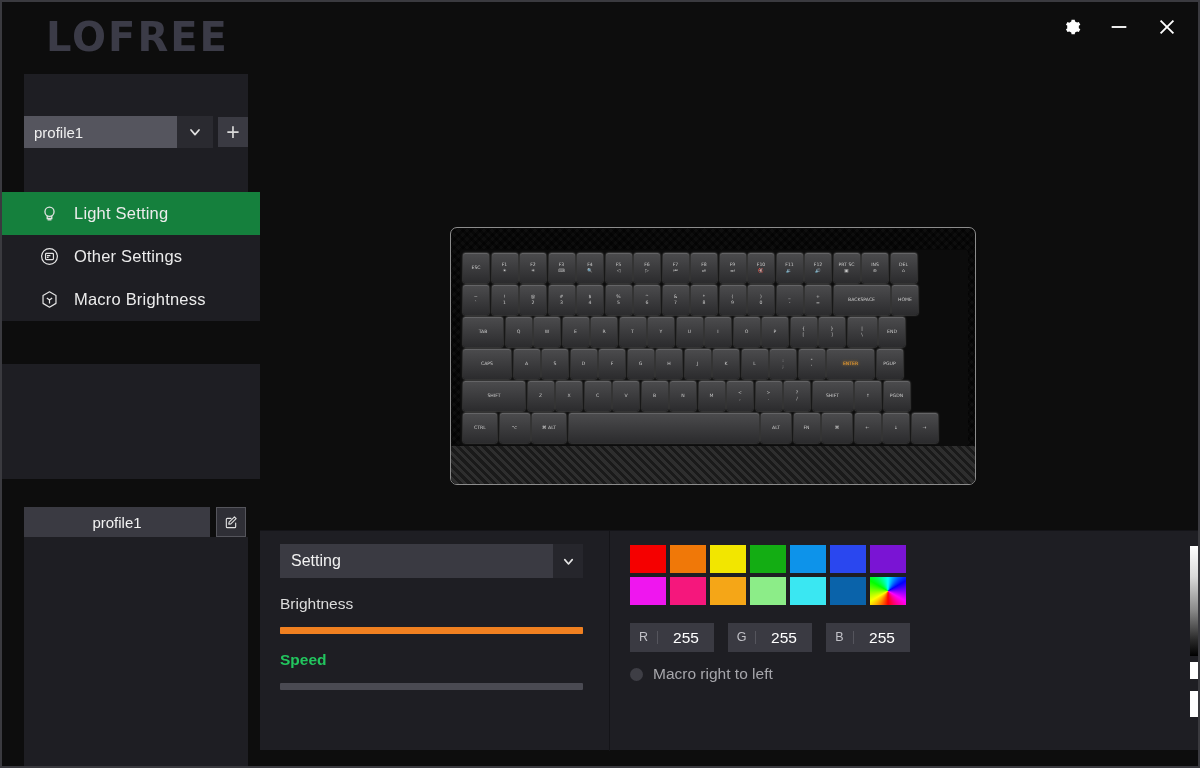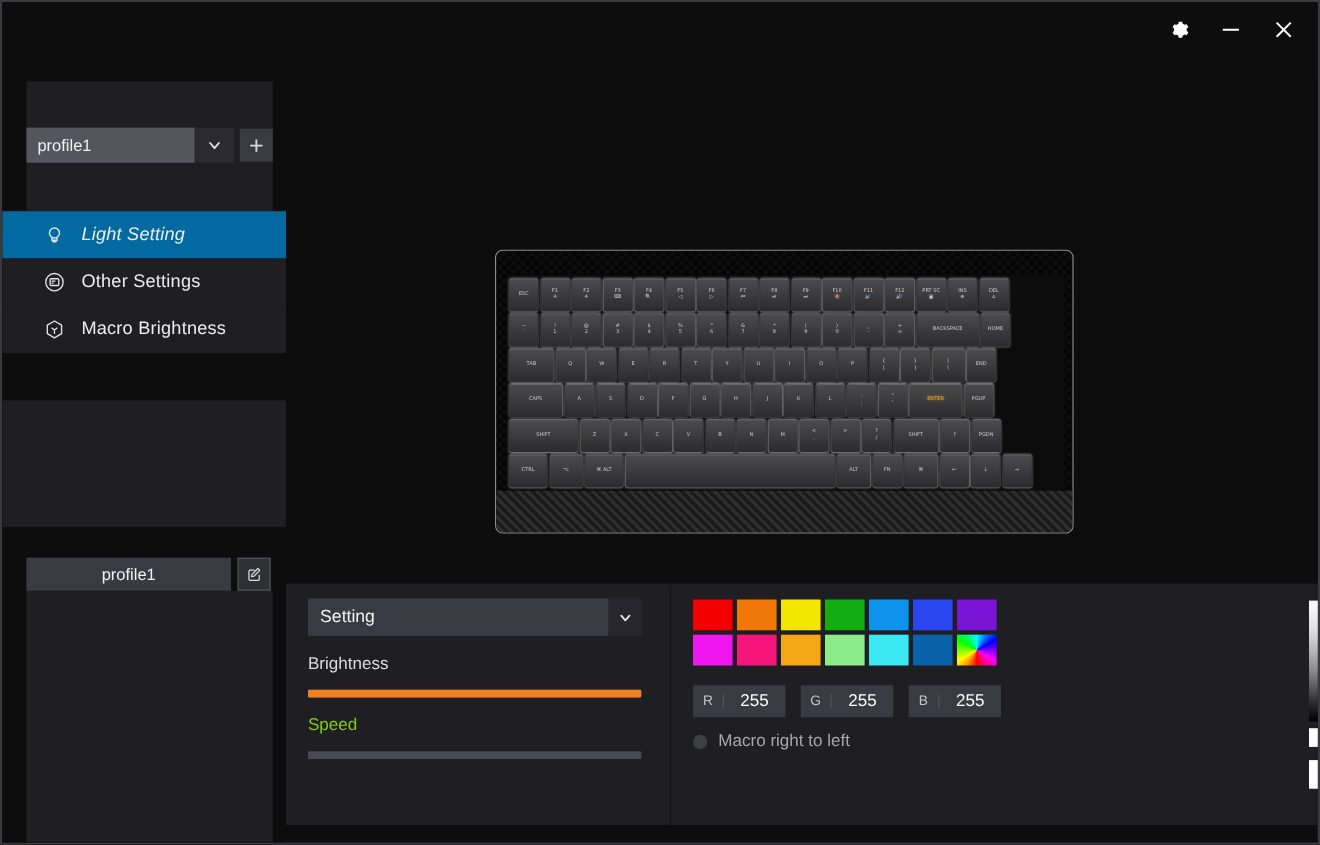--- a/index.html
+++ b/index.html
@@ -85,21 +85,21 @@
     width:258px;
   }
   .navitem{
     position:relative;
     height:43px;
     display:flex; align-items:center;
     padding-left:34px;
     background:#1e1e23;
     cursor:pointer;
   }
-  .navitem.active{ background:#0369a1;font-style:italic; }
+  .navitem.active{ background:#15803d; }
   .navitem .nicon{
     width:26px; height:26px;
     display:flex; align-items:center; justify-content:center;
     color:#e3e3e3; margin-right:12px;
   }
   .navitem .nlabel{
     font-size:16.5px; color:#ececec; letter-spacing:.2px;
   }
 
   .navfill{
@@ -205,21 +205,21 @@
     flex:1; padding-left:11px; font-size:16px; color:#f2f2f2;
   }
   .mode-caret{
     width:30px; height:34px; background:#26262c;
     display:flex; align-items:center; justify-content:center;
     color:#e6e6e6;
   }
   .slabel{
     margin-top:17px; font-size:15.5px; color:#dcdcdc;
   }
-  .slabel.dim{ color:#84cc16; }
+  .slabel.dim{ color:#22c55e;font-weight:bold; }
   .slider{
     margin-top:14px;
     width:303px; height:7px;
     background:#4a4a52;
     border-radius:1px;
     position:relative; cursor:pointer;
   }
   .slider .fill{
     position:absolute; left:0; top:0; height:100%;
     background:#f08020; border-radius:1px;
@@ -290,20 +290,21 @@
   .preview-swatch{
     width:28px; height:26px; background:#ffffff;
   }
 </style>
 </head>
 <body>
 
 <div id="app">
 
   <div class="titlebar">
+    <div class="logo">LOFREE</div>
     <div class="winbtns">
       <div class="winbtn">
         <svg width="22" height="22" viewBox="0 0 24 24" fill="currentColor">
           <path d="M12 8.2a3.8 3.8 0 1 0 0 7.6 3.8 3.8 0 0 0 0-7.6zm0 5.8a2 2 0 1 1 0-4 2 2 0 0 1 0 4z"></path>
           <path d="M20.6 13.3l-.1-1.3.1-1.3 1.6-1.2-1.7-3-1.9.7-2.2-1.3L16.1 4h-3.5l-.3 2-2.2 1.3-1.9-.7-1.7 3L8.1 10.7 8 12l.1 1.3-1.6 1.2 1.7 3 1.9-.7 2.2 1.3.3 1.9h3.5l.3-1.9 2.2-1.3 1.9.7 1.7-3-1.6-1.2z"></path>
         </svg>
       </div>
       <div class="winbtn">
         <svg width="22" height="22" viewBox="0 0 24 24" stroke="currentColor" stroke-width="2" fill="none">
           <line x1="4" y1="12" x2="20" y2="12"></line>

